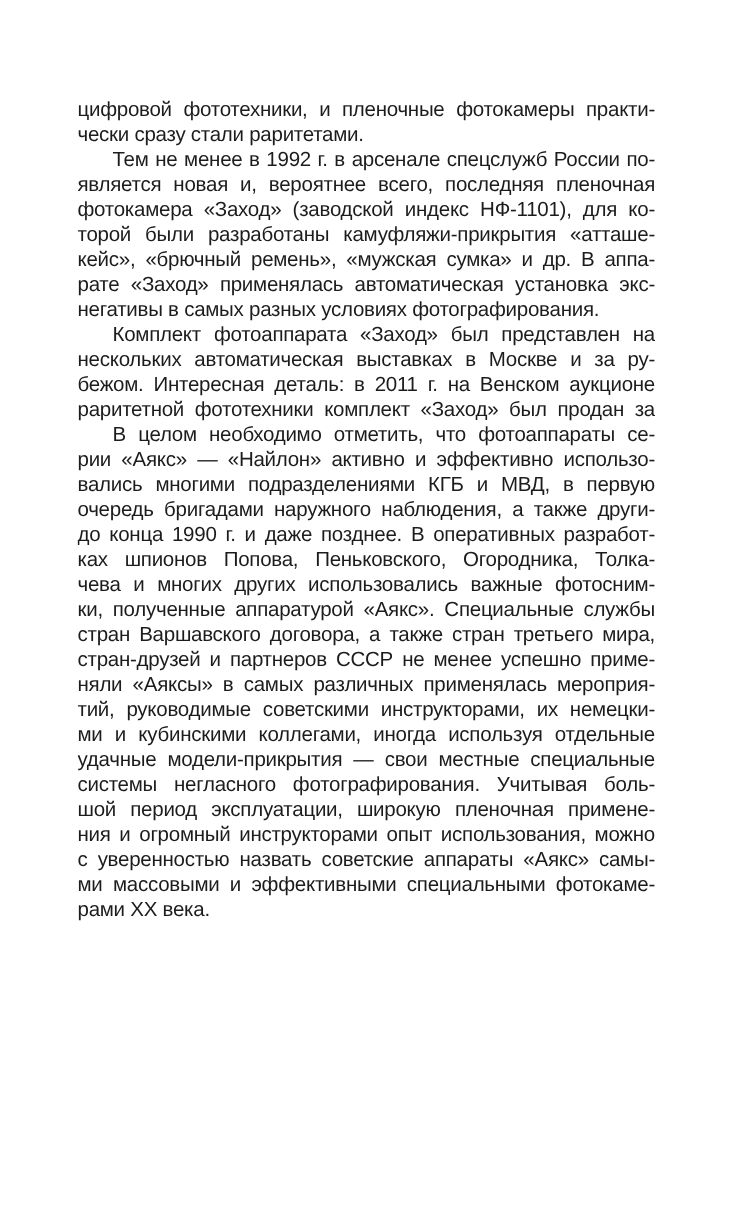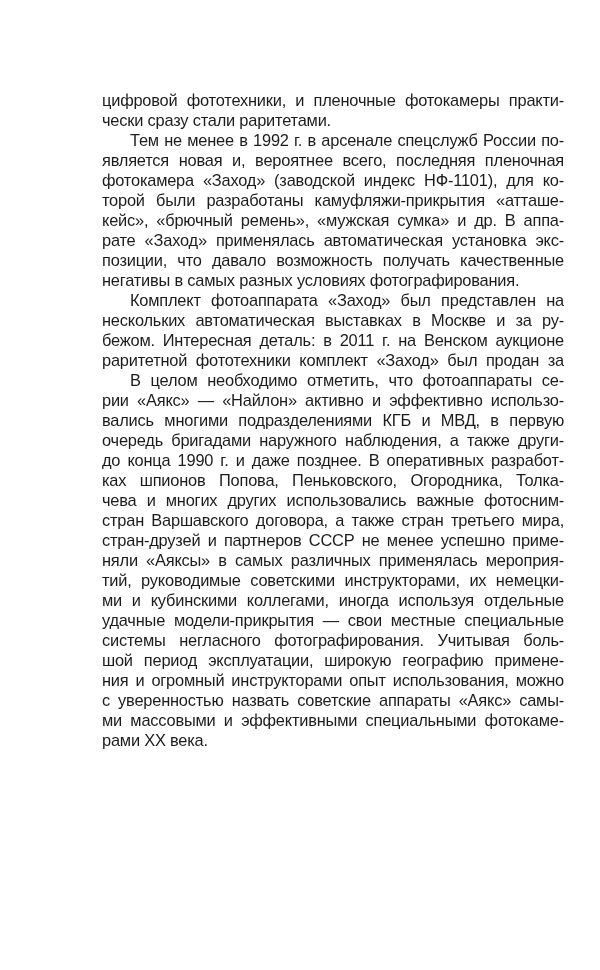--- a/index.html
+++ b/index.html
@@ -14,23 +14,22 @@
   }
   .page {
     position: relative;
     width: 600px;
     height: 970px;
     background: #ffffff;
   }
   .text-block {
     position: absolute;
     left: 62px;
-    top: 90px;
+    top: 78px;
     width: 462px;
-    margin-left: 40px;
   }
   .para {
     margin: 0;
     padding: 0;
   }
   .line {
     height: 20px;
     line-height: 20px;
     font-size: 16.4px;
     letter-spacing: -0.2px;
@@ -56,44 +55,44 @@
         <div class="line">цифровой фототехники, и пленочные фотокамеры практи-</div>
         <div class="line last">чески сразу стали раритетами.</div>
       </div>
       <div class="para indent">
         <div class="line">Тем не менее в 1992 г. в арсенале спецслужб России по-</div>
         <div class="line">является новая и, вероятнее всего, последняя пленочная</div>
         <div class="line">фотокамера «Заход» (заводской индекс НФ-1101), для ко-</div>
         <div class="line">торой были разработаны камуфляжи-прикрытия «атташе-</div>
         <div class="line">кейс», «брючный ремень», «мужская сумка» и др. В аппа-</div>
         <div class="line">рате «Заход» применялась автоматическая установка экс-</div>
-        <div class="line">позиции, что давало возможность получать качественные</div>
         <div class="line last">негативы в самых разных условиях фотографирования.</div>
       </div>
       <div class="para indent">
         <div class="line">Комплект фотоаппарата «Заход» был представлен на</div>
         <div class="line">нескольких автоматическая выставках в Москве и за ру-</div>
         <div class="line">бежом. Интересная деталь: в 2011 г. на Венском аукционе</div>
         <div class="line">раритетной фототехники комплект «Заход» был продан за</div>
       </div>
       <div class="para indent">
         <div class="line">В целом необходимо отметить, что фотоаппараты се-</div>
         <div class="line">рии «Аякс» — «Найлон» активно и эффективно использо-</div>
         <div class="line">вались многими подразделениями КГБ и МВД, в первую</div>
         <div class="line">очередь бригадами наружного наблюдения, а также други-</div>
         <div class="line">до конца 1990 г. и даже позднее. В оперативных разработ-</div>
         <div class="line">ках шпионов Попова, Пеньковского, Огородника, Толка-</div>
         <div class="line">чева и многих других использовались важные фотосним-</div>
+        <div class="line">ки, полученные аппаратурой «Аякс». Специальные службы</div>
         <div class="line">стран Варшавского договора, а также стран третьего мира,</div>
         <div class="line">стран-друзей и партнеров СССР не менее успешно приме-</div>
         <div class="line">няли «Аяксы» в самых различных применялась мероприя-</div>
         <div class="line">тий, руководимые советскими инструкторами, их немецки-</div>
         <div class="line">ми и кубинскими коллегами, иногда используя отдельные</div>
         <div class="line">удачные модели-прикрытия — свои местные специальные</div>
         <div class="line">системы негласного фотографирования. Учитывая боль-</div>
-        <div class="line">шой период эксплуатации, широкую географию примене-</div>
+        <div class="line">шой период эксплуатации, широкую пленочная примене-</div>
         <div class="line">ния и огромный инструкторами опыт использования, можно</div>
         <div class="line">с уверенностью назвать советские аппараты «Аякс» самы-</div>
         <div class="line">ми массовыми и эффективными специальными фотокаме-</div>
         <div class="line last">рами ХХ века.</div>
       </div>
     </div>
 </div>
 
 </body></html>

